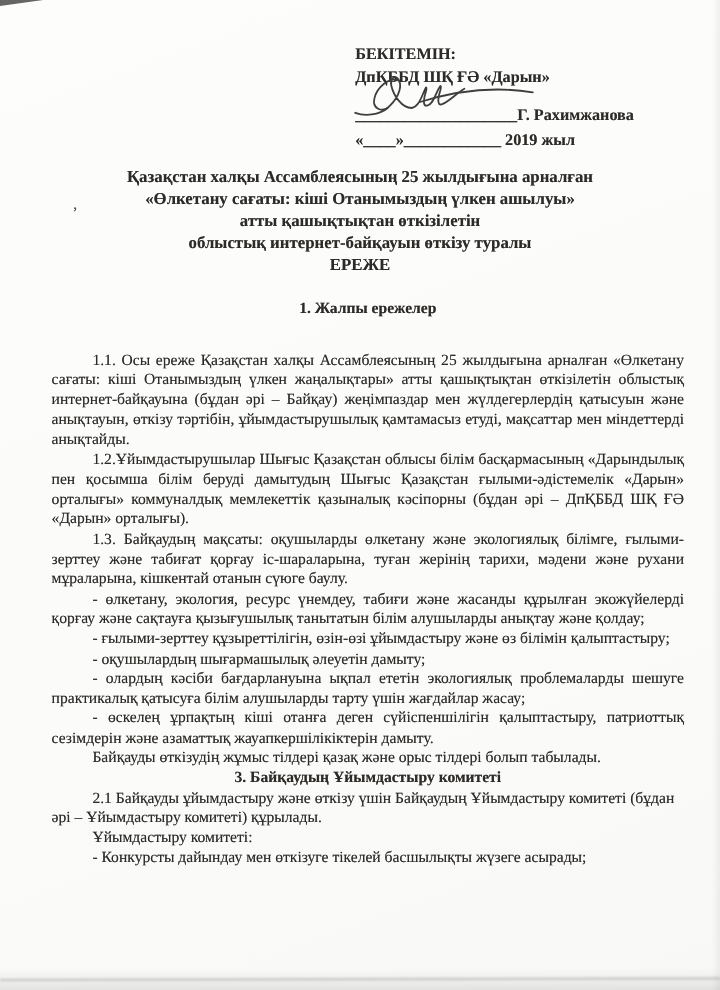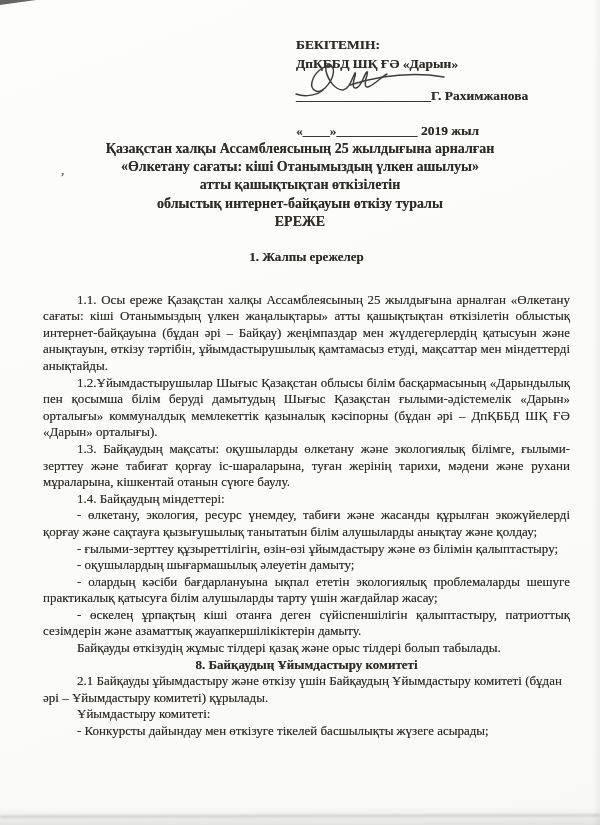--- a/index.html
+++ b/index.html
@@ -21,21 +21,21 @@
     background:rgba(100,100,100,0.28); filter:blur(0.8px); transform:skewY(-0.12deg); }
   .speck { position:absolute; left:61px; top:162px; font-size:13px; color:#55524e; }
 
   
   .approval { position:absolute; left:296px; top:36px; width:268px;
     font-weight:bold; font-size:13.5px; line-height:18.5px; }
   .sig-row { position:relative; margin-top:14px; white-space:nowrap; }
   .sig-underscores { letter-spacing:0; font-weight:bold; }
   .sig-svg { position:absolute; left:-6px; top:-27px; pointer-events:none; }
   .sig-name { font-weight:bold; }
-  .date-row { margin-top:16px; font-weight:bold; white-space:nowrap;font-family:Liberation Serif, serif; }
+  .date-row { margin-top:2px; font-weight:bold; white-space:nowrap;font-family:Liberation Serif, serif; }
 
   
   .title-block { position:absolute; left:40px; top:140px; width:520px;
     text-align:center; font-weight:bold; font-size:14px; line-height:18.2px; }
 
   
   .content { position:absolute; left:43px; top:249px; width:527px;
     font-size:13px; line-height:16.6px; }
   .sec-heading { text-align:center; font-weight:bold; margin:0 0 26px 0; }
   .sec-heading2 { text-align:center; font-weight:bold; margin:0; }
@@ -73,28 +73,27 @@
     <div>атты қашықтықтан өткізілетін</div>
     <div>облыстық интернет-байқауын өткізу туралы</div>
     <div>ЕРЕЖЕ</div>
   </div>
 
   <div class="content">
     <div class="sec-heading">1. Жалпы ережелер</div>
     <p class="p">1.1. Осы ереже Қазақстан халқы Ассамблеясының 25 жылдығына арналған «Өлкетану сағаты: кіші Отанымыздың үлкен жаңалықтары» атты қашықтықтан өткізілетін облыстық интернет-байқауына (бұдан әрі – Байқау) жеңімпаздар мен жүлдегерлердің қатысуын және анықтауын, өткізу тәртібін, ұйымдастырушылық қамтамасыз етуді, мақсаттар мен міндеттерді анықтайды.</p>
     <p class="p">1.2.Ұйымдастырушылар Шығыс Қазақстан облысы білім басқармасының «Дарындылық пен қосымша білім беруді дамытудың Шығыс Қазақстан ғылыми-әдістемелік «Дарын» орталығы» коммуналдық мемлекеттік қазыналық кәсіпорны (бұдан әрі – ДпҚББД ШҚ ҒӘ «Дарын» орталығы).</p>
     <p class="p">1.3. Байқаудың мақсаты: оқушыларды өлкетану және экологиялық білімге, ғылыми-зерттеу және табиғат қорғау іс-шараларына, туған жерінің тарихи, мәдени және рухани мұраларына, кішкентай отанын сүюге баулу.</p>
-    <p class="p">1.4. Байқаудың міндеттері:</p>
     <p class="p">- өлкетану, экология, ресурс үнемдеу, табиғи және жасанды құрылған экожүйелерді қорғау және сақтауға қызығушылық танытатын білім алушыларды анықтау және қолдау;</p>
     <p class="p">- ғылыми-зерттеу құзыреттілігін, өзін-өзі ұйымдастыру және өз білімін қалыптастыру;</p>
     <p class="p">- оқушылардың шығармашылық әлеуетін дамыту;</p>
     <p class="p">- олардың кәсіби бағдарлануына ықпал ететін экологиялық проблемаларды шешуге практикалық қатысуға білім алушыларды тарту үшін жағдайлар жасау;</p>
     <p class="p">- өскелең ұрпақтың кіші отанға деген сүйіспеншілігін қалыптастыру, патриоттық сезімдерін және азаматтық жауапкершілікіктерін дамыту.</p>
     <p class="p">Байқауды өткізудің жұмыс тілдері қазақ және орыс тілдері болып табылады.</p>
-    <div class="sec-heading2">8. Байқаудың Ұйымдастыру комитеті</div>
+    <div class="sec-heading2">3. Байқаудың Ұйымдастыру комитеті</div>
     <p class="p no-justify">2.1 Байқауды ұйымдастыру және өткізу үшін Байқаудың Ұйымдастыру комитеті (бұдан әрі – Ұйымдастыру комитеті) құрылады.</p>
     <p class="p">Ұйымдастыру комитеті:</p>
     <p class="p">- Конкурсты дайындау мен өткізуге тікелей басшылықты жүзеге асырады;</p>
   </div>
 
   <div class="scan-bottom"></div>
   <div class="scan-bottom-line"></div>
 
 </div>
 

